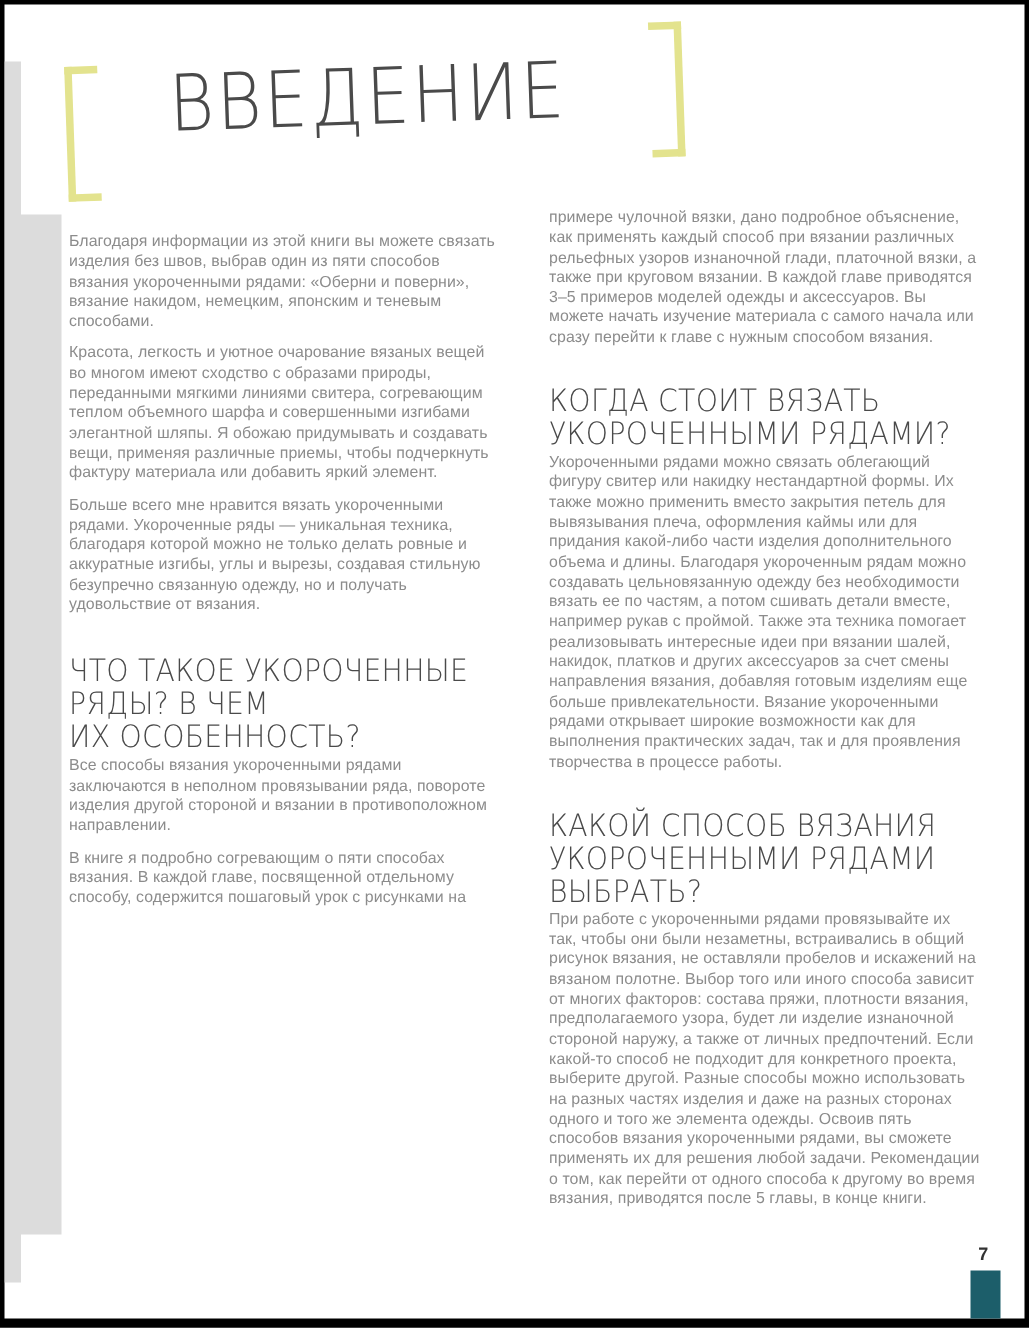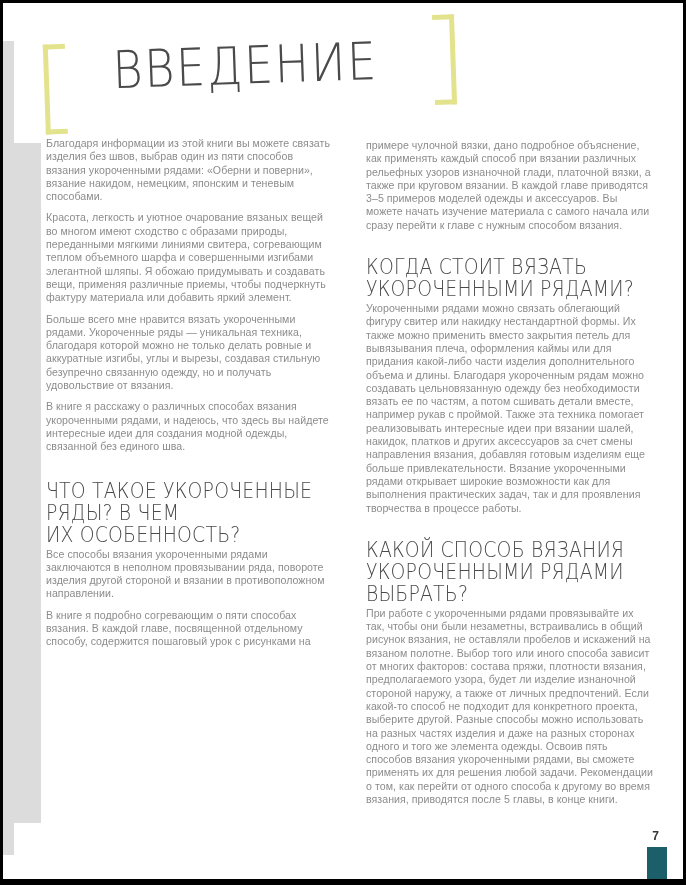--- a/index.html
+++ b/index.html
@@ -61,21 +61,21 @@
       line-height: 1;
     }
 
     .column {
       position: absolute;
       font-size: 10.6px;
       line-height: 13.3px;
       color: #8c8c8c;
       letter-spacing: 0.05px;
     }
-    .col-left { left: 43px; top: 134px; width: 288px; }
+    .col-left { left: 43px; top: 152px; width: 288px; }
     .col-right { left: 363px; top: 136px; width: 288px; }
 
     .column p { margin-bottom: 8px; }
     .column h2 {
       font-family: "DejaVu Sans", sans-serif;
       font-weight: 300;
       font-size: 20.5px;
       line-height: 22px;
       color: #4a4a4a;
       letter-spacing: 0.2px;
@@ -112,21 +112,20 @@
   <div class="title-wrap">
     <div class="bracket bracket-left"></div>
     <div class="bracket bracket-right"></div>
     <div class="page-title">ВВЕДЕНИЕ</div>
   </div>
 
   <div class="column col-left">
     <p>Благодаря информации из этой книги вы можете связать изделия без швов, выбрав один из пяти способов вязания укороченными рядами: «Оберни и поверни», вязание накидом, немецким, японским и теневым способами.</p>
     <p>Красота, легкость и уютное очарование вязаных вещей во многом имеют сходство с образами природы, переданными мягкими линиями свитера, согревающим теплом объемного шарфа и совершенными изгибами элегантной шляпы. Я обожаю придумывать и создавать вещи, применяя различные приемы, чтобы подчеркнуть фактуру материала или добавить яркий элемент.</p>
     <p>Больше всего мне нравится вязать укороченными рядами. Укороченные ряды — уникальная техника, благодаря которой можно не только делать ровные и аккуратные изгибы, углы и вырезы, создавая стильную безупречно связанную одежду, но и получать удовольствие от вязания.</p>
-    <p>В книге я расскажу о различных способах вязания укороченными рядами, и надеюсь, что здесь вы найдете интересные идеи для создания модной одежды, связанной без единого шва.</p>
 
     <h2 style="margin-top:26px;">
       <span>ЧТО ТАКОЕ УКОРОЧЕННЫЕ</span><br>
       <span>РЯДЫ? В ЧЕМ</span><br>
       <span>ИХ ОСОБЕННОСТЬ?</span>
     </h2>
     <p>Все способы вязания укороченными рядами заключаются в неполном провязывании ряда, повороте изделия другой стороной и вязании в противоположном направлении.</p>
     <p>В книге я подробно согревающим о пяти способах вязания. В каждой главе, посвященной отдельному способу, содержится пошаговый урок с рисунками на</p>
   </div>
 

